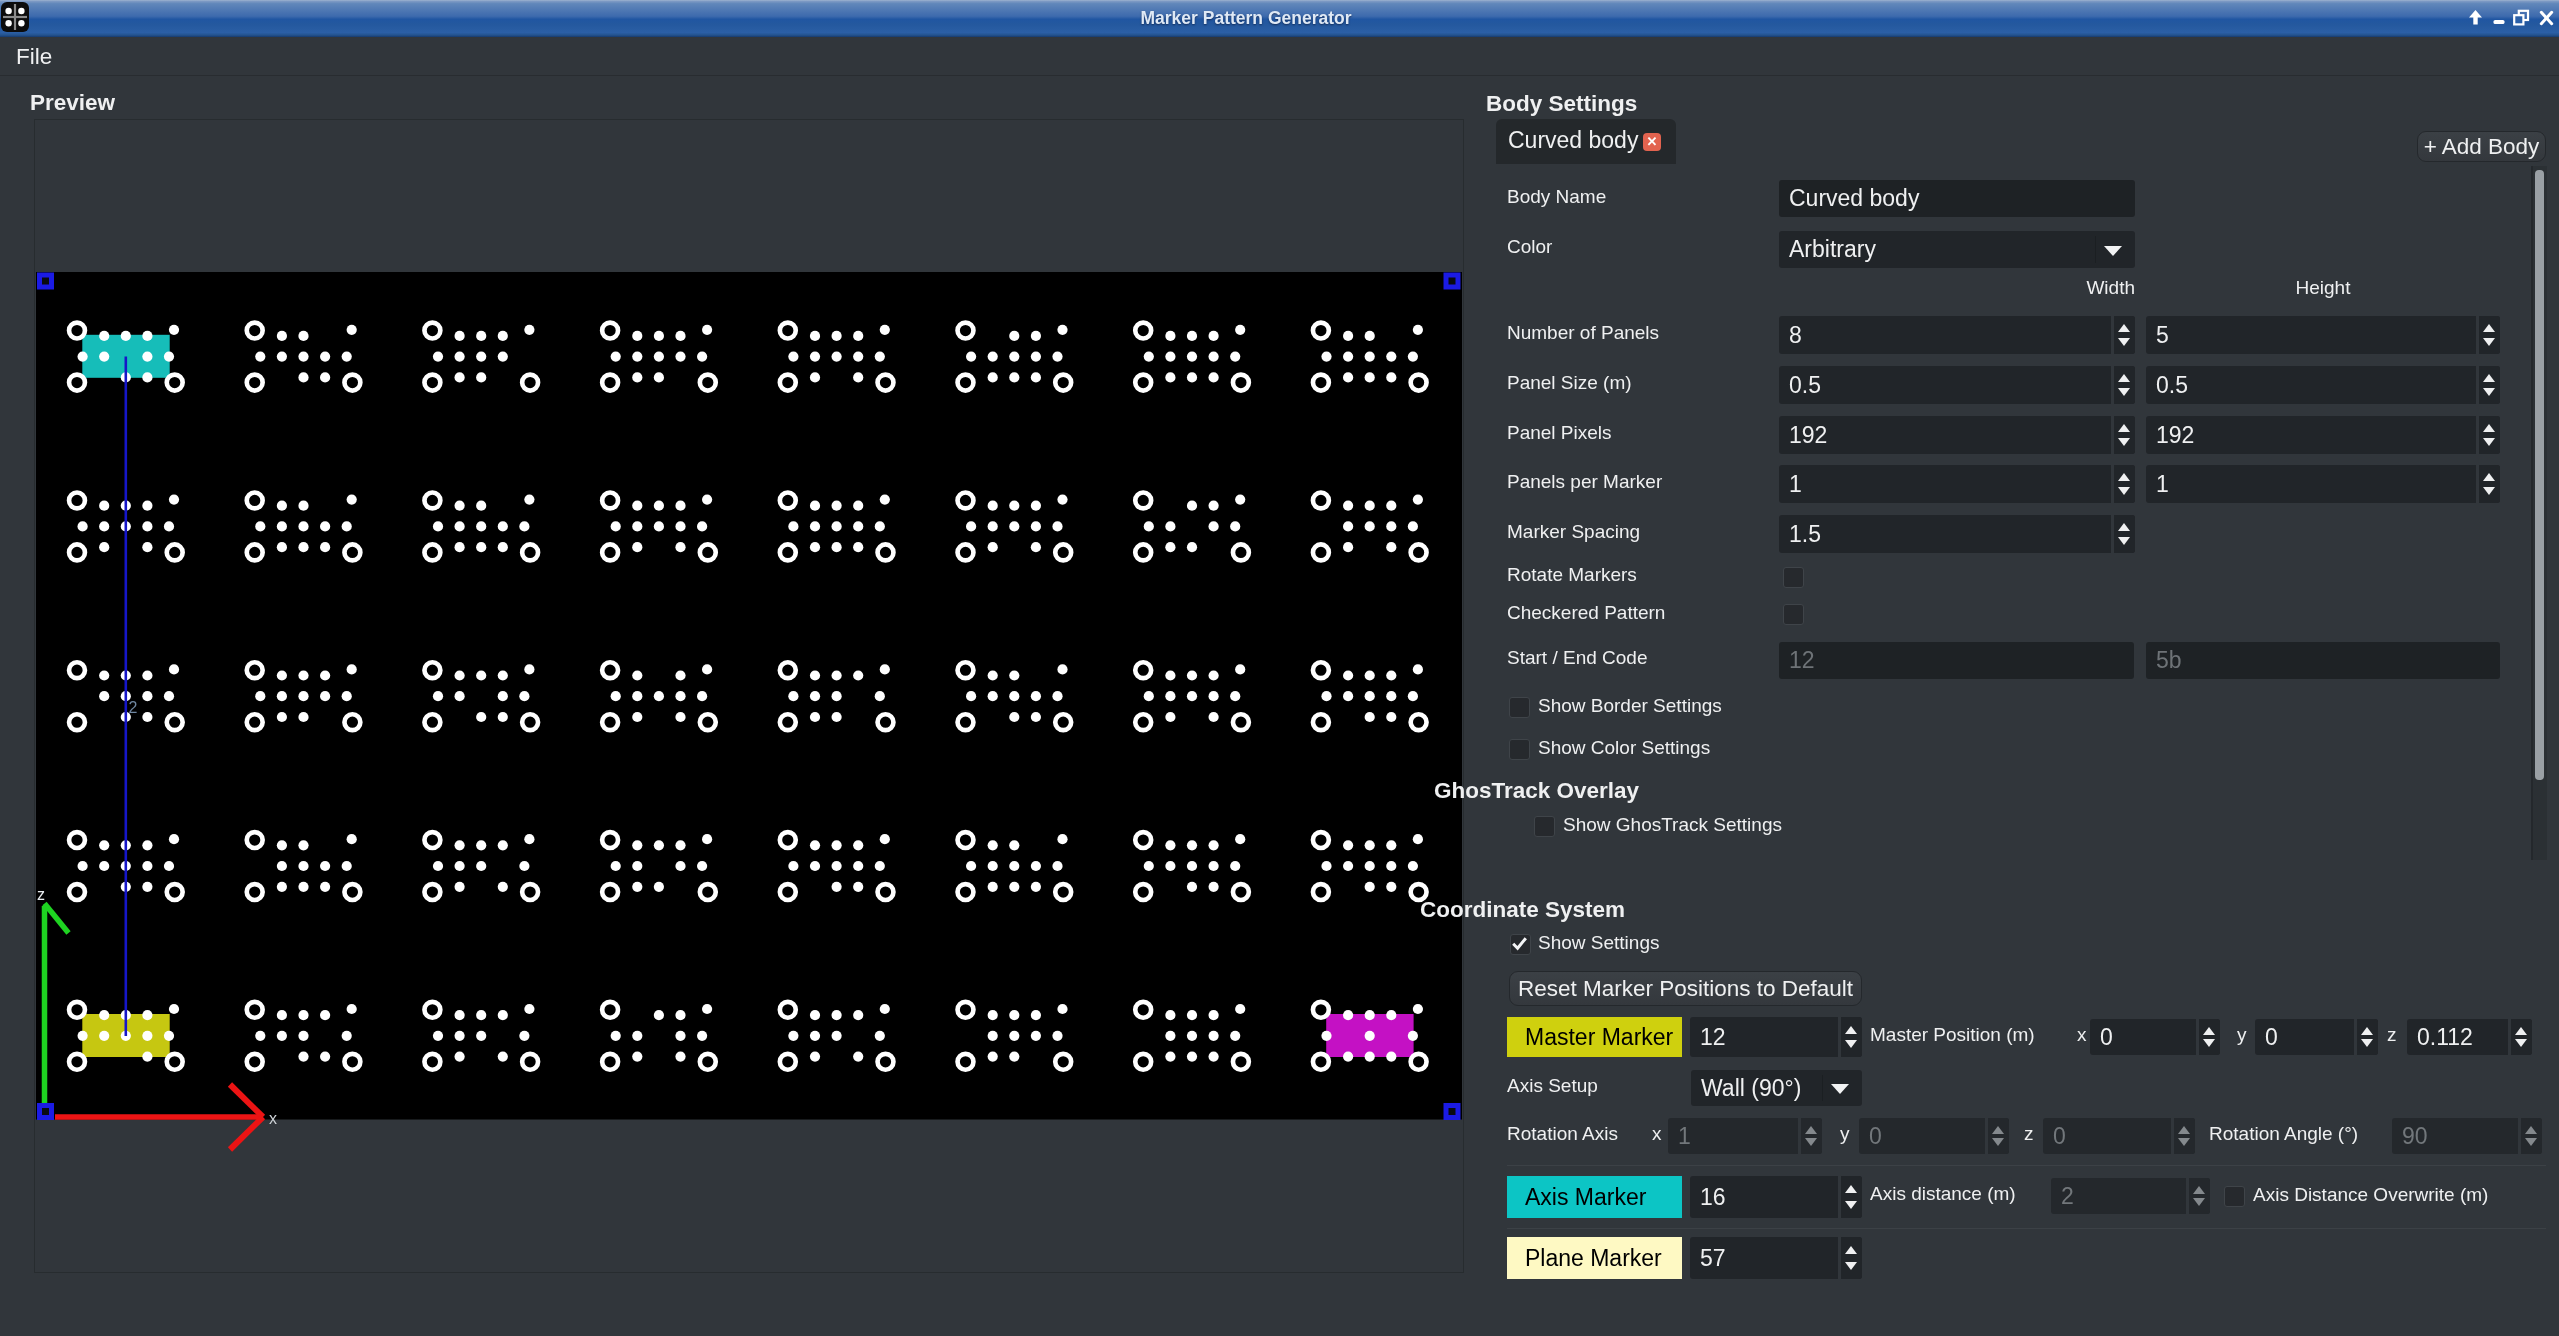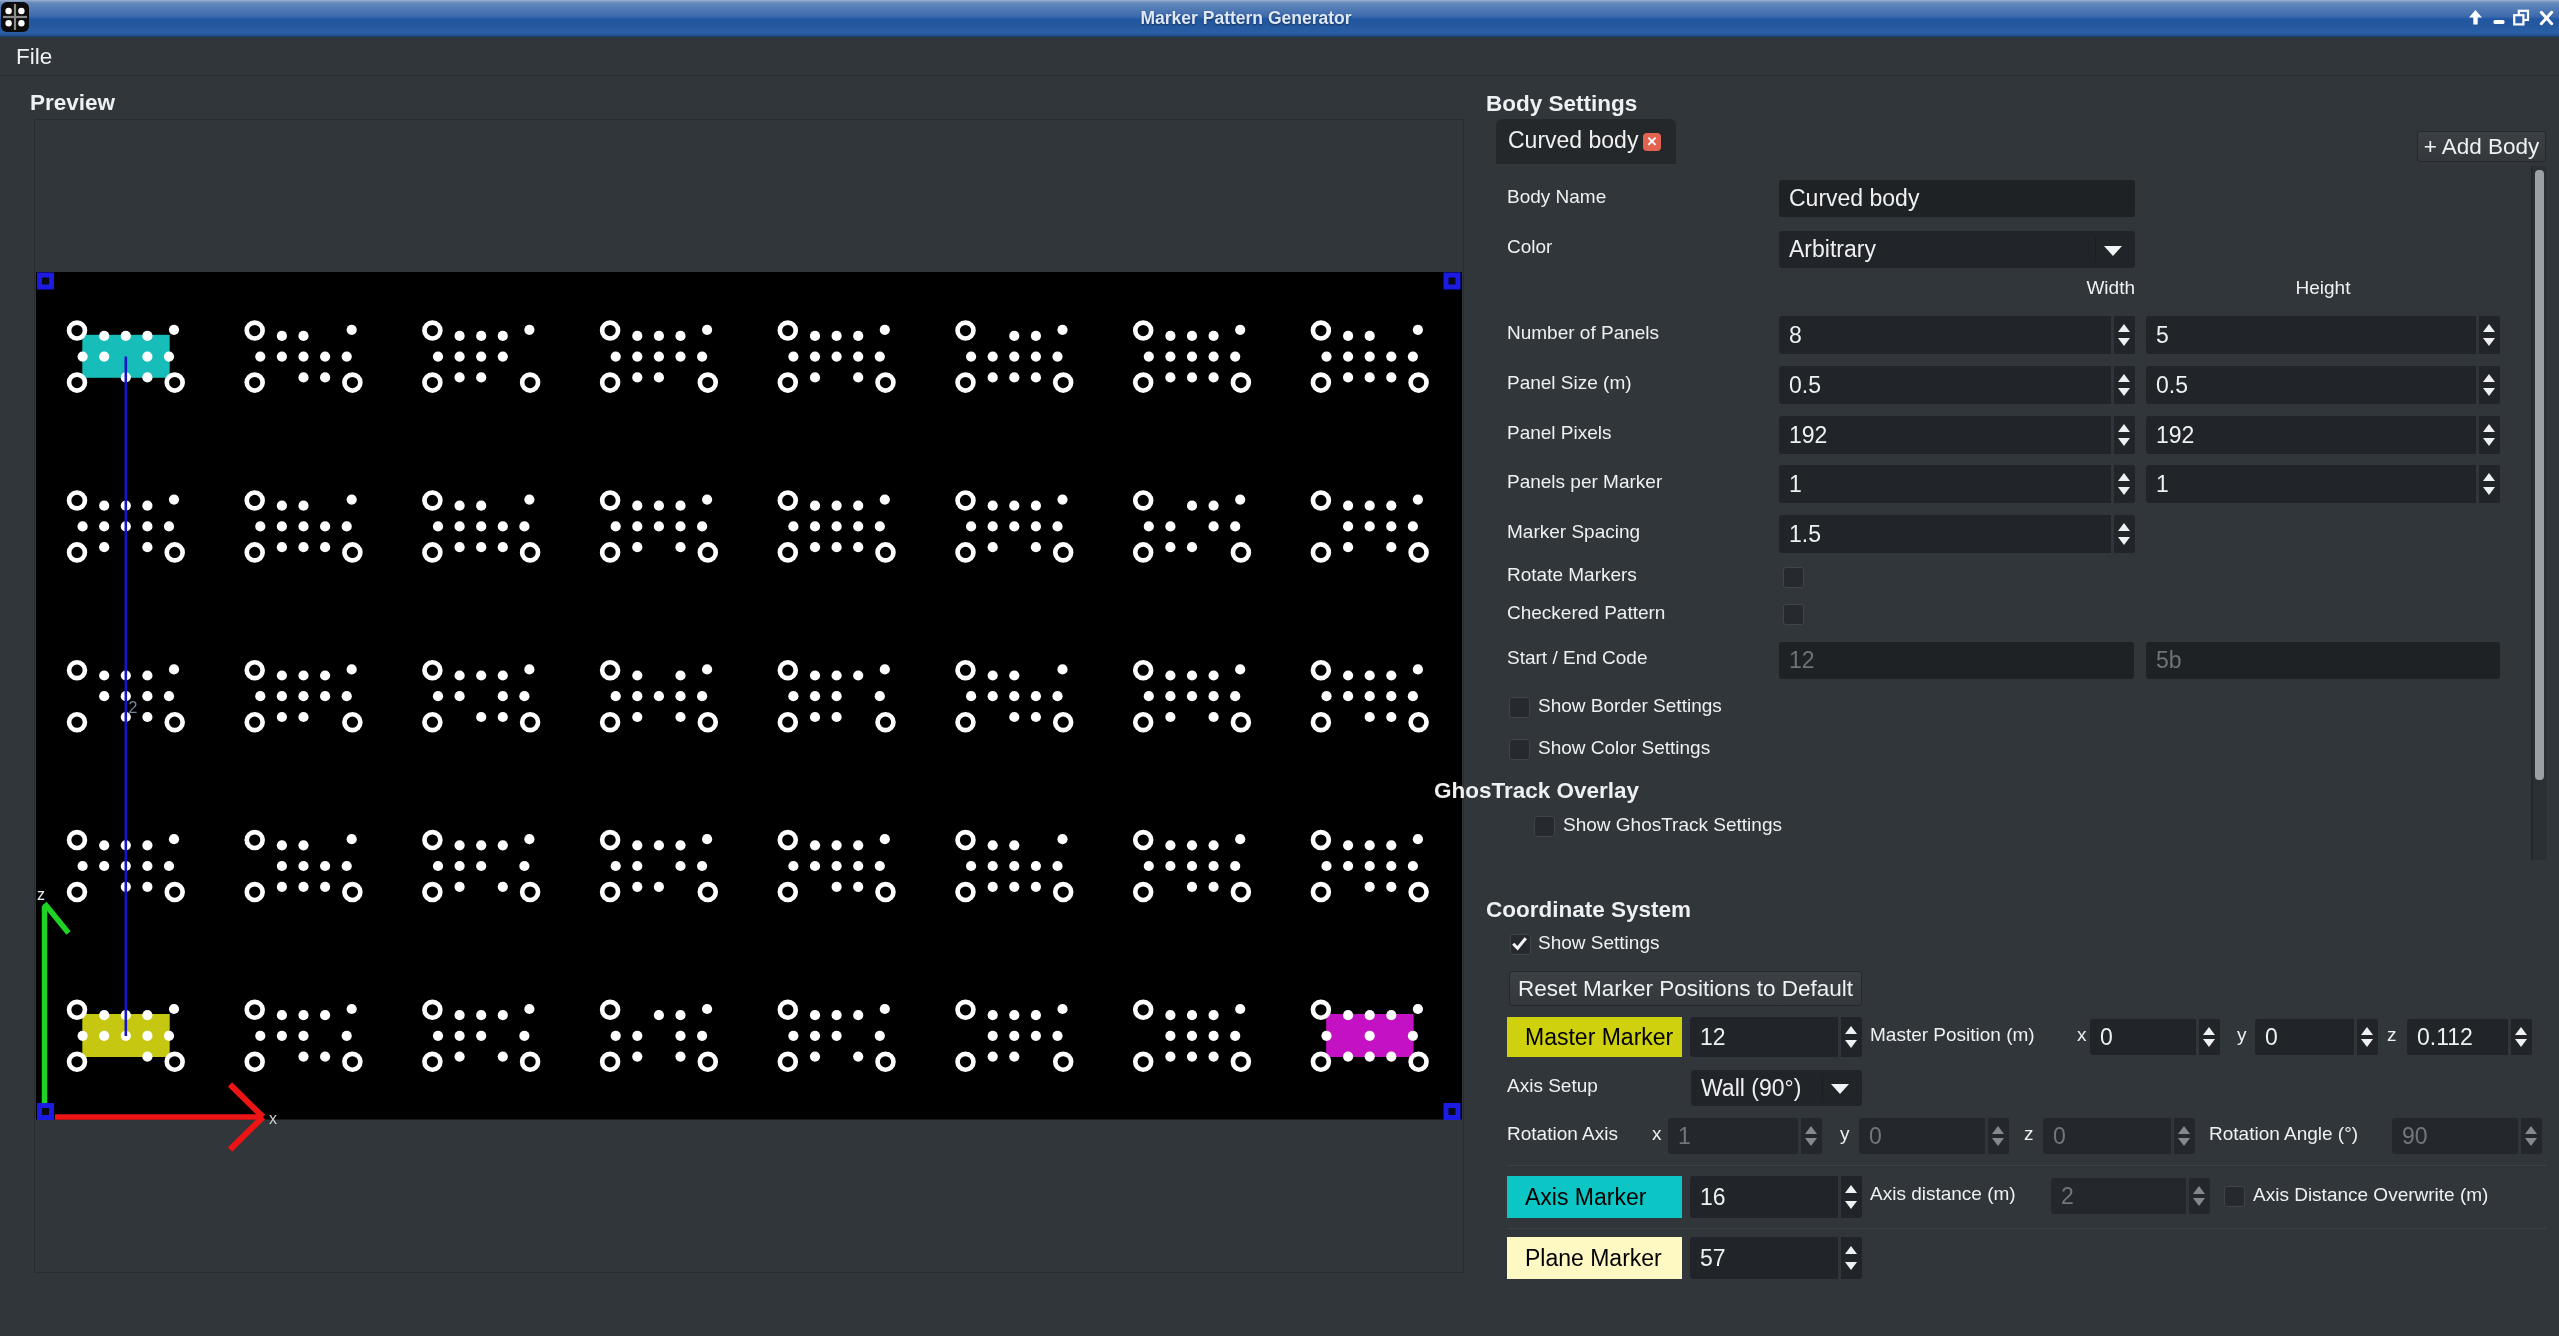--- a/index.html
+++ b/index.html
@@ -10,21 +10,21 @@
  font-size:17.5px;font-weight:bold;color:#dfe9f5;text-shadow:0 1px 2px rgba(0,0,20,.5)}
 #menubar {position:absolute;left:0;top:37px;width:2559px;height:39px;border-bottom:1px solid #282c30}
 #menubar span {position:absolute;left:16px;top:7px;font-size:22.5px}
 .boldlab {position:absolute;font-size:22.5px;font-weight:bold;white-space:nowrap}
 .lab {position:absolute;font-size:19px;white-space:nowrap}
 #frame {position:absolute;left:34px;top:119px;width:1430px;height:1154px;border:1px solid #272c2f}
 .tab {position:absolute;background:#24282b;border-radius:6px 6px 0 0}
 .tab span {position:absolute;left:12px;top:8px;font-size:23px}
 .tclose {position:absolute;left:147px;top:14px;width:18px;height:18px;background:#e2634f;border-radius:4px;
  color:#fff;font-size:13px;font-weight:bold;text-align:center;line-height:18px}
-.btn {position:absolute;background:linear-gradient(180deg,#3b4045,#34383d);border:1px solid #24282c;border-radius:3px;
+.btn {position:absolute;background:linear-gradient(180deg,#3b4045,#34383d);border:1px solid #24282c;border-radius:9px;
  font-size:22.5px;text-align:center}
 .tin {position:absolute;background:#1e2225;border-radius:3px;font-size:23px;padding-left:10px;white-space:nowrap;overflow:hidden}
 .tin.ph {color:#6e7377}
 .dd {position:absolute;background:#212529;border-radius:3px;font-size:23px;padding-left:10px}
 .da {position:absolute;right:13px;top:50%;margin-top:-4px;width:0;height:0;border-left:9px solid transparent;border-right:9px solid transparent;border-top:10px solid #f2f3f4}
 .dd::before {content:"";position:absolute;right:39px;top:5px;bottom:5px;width:1px;background:#1b1f22}
 .spin {position:absolute;background:#212529;border-radius:3px}
 .spin.dis {background:#24282c}
 .spin.dis .sbtn {background:#24282c}
 .spin .sv {position:absolute;left:10px;font-size:23px;white-space:nowrap}
@@ -727,21 +727,21 @@
 <div class="lab" style="left:1507px;top:647px">Start / End Code</div>
 <div class="tin ph" style="left:1779px;top:642px;width:355px;height:37px;line-height:37px">12</div>
 <div class="tin ph" style="left:2146px;top:642px;width:354px;height:37px;line-height:37px">5b</div>
 <div class="cb" style="left:1509px;top:697px"></div>
 <div class="lab" style="left:1538px;top:695px">Show Border Settings</div>
 <div class="cb" style="left:1509px;top:739px"></div>
 <div class="lab" style="left:1538px;top:737px">Show Color Settings</div>
 <div class="boldlab" style="left:1434px;top:778px">GhosTrack Overlay</div>
 <div class="cb" style="left:1534px;top:816px"></div>
 <div class="lab" style="left:1563px;top:814px">Show GhosTrack Settings</div>
-<div class="boldlab" style="left:1486px;top:897px">Coordinate System</div>
+<div class="boldlab" style="left:1420px;top:897px">Coordinate System</div>
 <div class="cb" style="left:1510px;top:934px">
     <svg width="21" height="21" viewBox="0 0 21 21">
       <path d="M4.2 10.8 L8.6 15.2 L16.8 5.2" fill="none" stroke="#f4f5f6" stroke-width="3"></path>
     </svg>
   </div>
 <div class="lab" style="left:1538px;top:932px">Show Settings</div>
 <div class="btn" style="left:1509px;top:971px;width:353px;height:35px;line-height:34px">Reset Marker Positions to Default</div>
 <div class="clab" style="left:1507px;top:1017px;width:175px;height:40px;line-height:40px;background:#cfd00e">Master Marker</div>
 <div class="spin " style="left:1690px;top:1017px;width:172px;height:40px">
     <span class="sv" style="line-height:40px">12</span>

